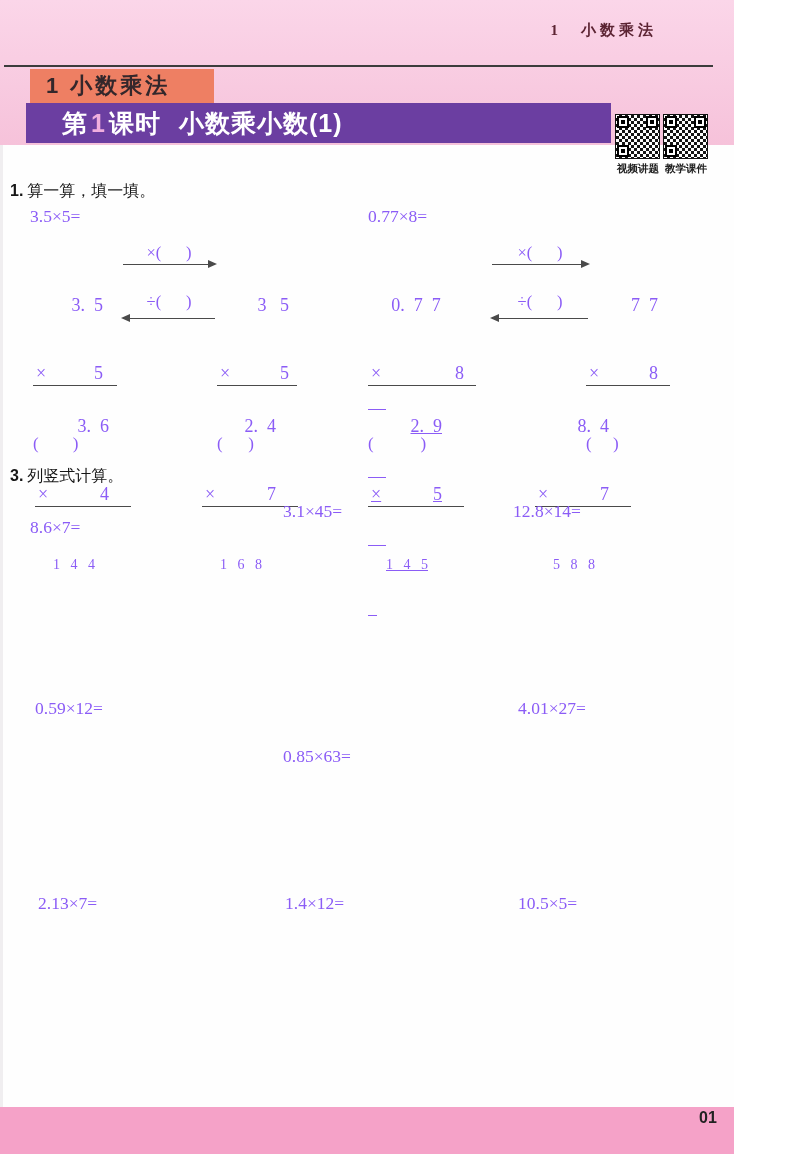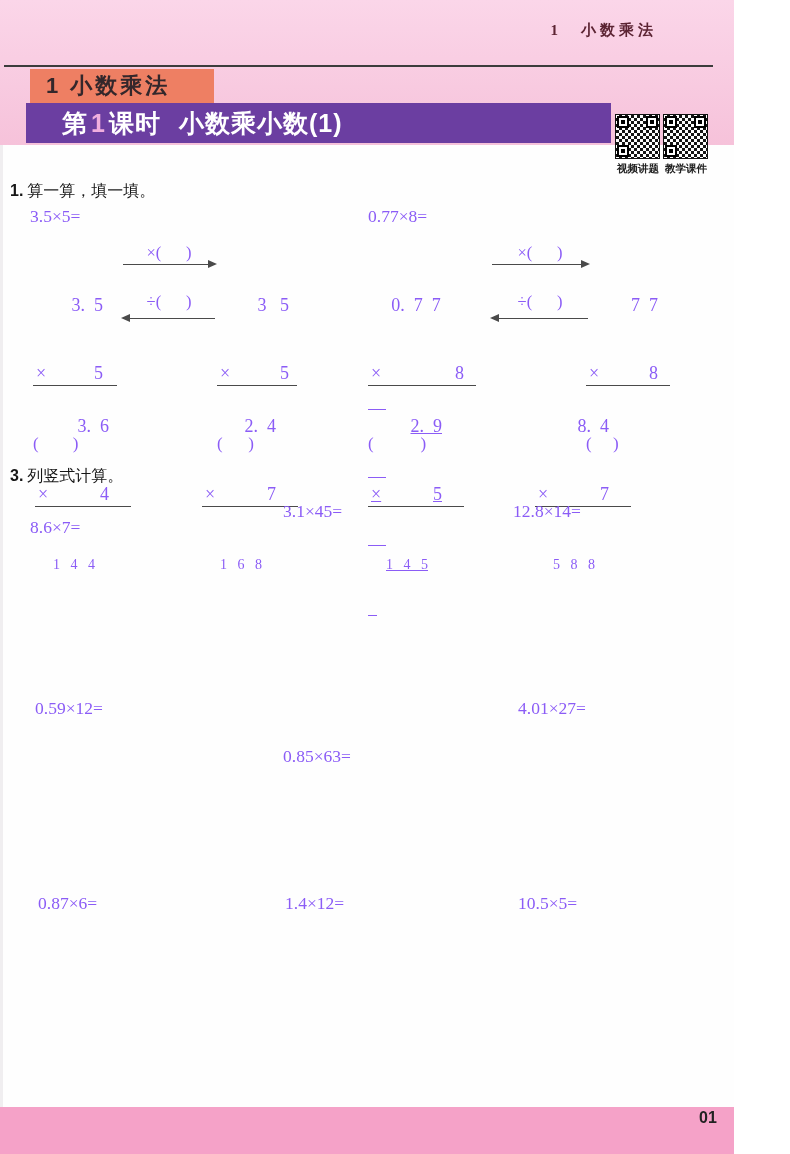--- a/index.html
+++ b/index.html
@@ -187,20 +187,20 @@
   </div>
 
   <div class="p-header p3-header"><span class="p-num">3.</span><span>列竖式计算。</span></div>
 
   <div class="expr math e-r1c1">8.6×7=</div>
   <div class="expr math e-r1c2">3.1×45=</div>
   <div class="expr math e-r1c3">12.8×14=</div>
   <div class="expr math e-r2c1">0.59×12=</div>
   <div class="expr math e-r2c2">0.85×63=</div>
   <div class="expr math e-r2c3">4.01×27=</div>
-  <div class="expr math e-r3c1">0.87×6=</div>
+  <div class="expr math e-r3c1">2.13×7=</div>
   <div class="expr math e-r3c2">1.4×12=</div>
   <div class="expr math e-r3c3">10.5×5=</div>
 
   <div class="footer-band"></div>
   <div class="page-number">01</div>
 
 </div>
 
 </body></html>

